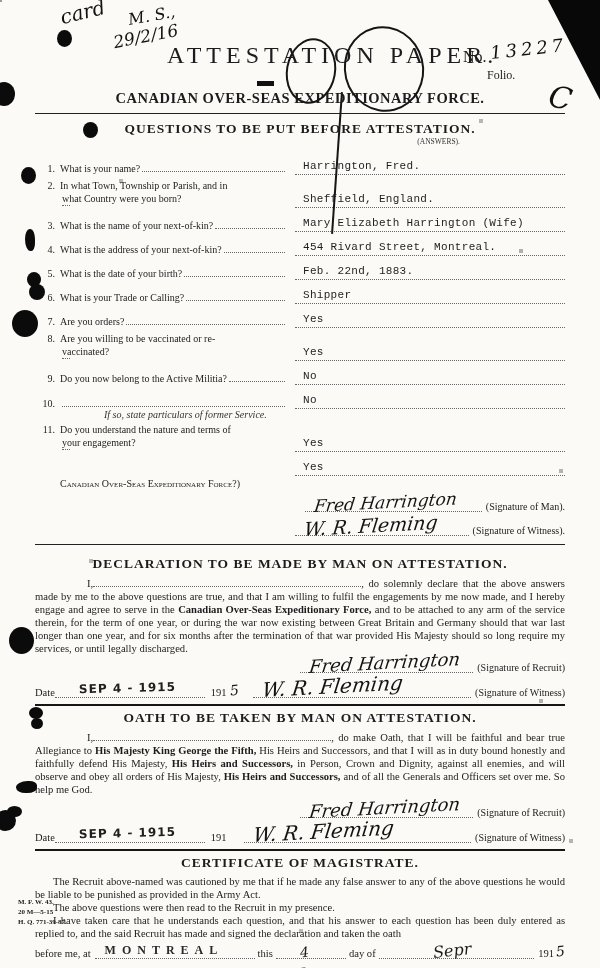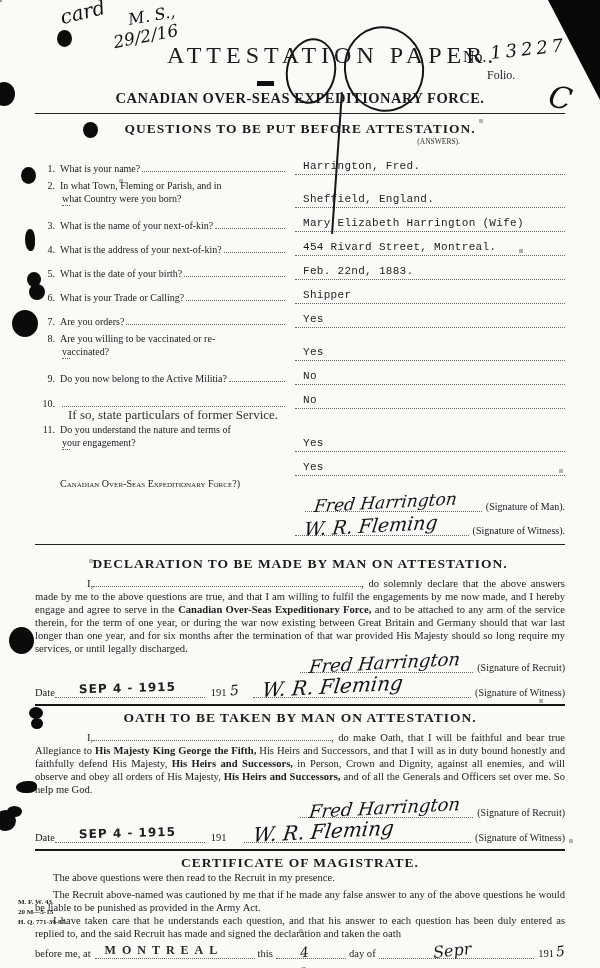--- a/index.html
+++ b/index.html
@@ -49,21 +49,21 @@
   .q-list{ margin-top:9px; }
   .q-row{ display:flex; align-items:flex-end; margin-bottom:4px; }
   .q-cell{ flex:0 0 252px; font-size:10px; line-height:13px; }
   .q-line{ display:flex; align-items:baseline; }
   .q-num{ flex:0 0 20px; text-align:right; padding-right:5px; }
   .q-text{ white-space:nowrap; }
   .indent2{ margin-left:25px;flex-direction:column; }
   .leader{ flex:1; border-bottom:1.2px dotted #666; margin:0 2px 2px 2px; min-width:8px; }
   .a-cell{ flex:1; border-bottom:1.2px dotted #666; margin-left:8px; padding:0 2px 1px 8px; position:relative; }
   .answer{ font-family:"Liberation Mono", monospace; font-size:11px; color:#1e1e1e; letter-spacing:0.3px; }
-  .q-sub{ font-size:13px; color:#333; margin-left:33px; line-height:9px; }
+  .q-sub{ font-size:10px; color:#333; margin-left:69px; line-height:9px;font-style:italic; }
   .sc{ font-variant:small-caps; }
 
   
   .sig-row{ display:flex; align-items:flex-end; }
   .sig-line{ flex:1; border-bottom:1.2px dotted #666; position:relative; height:17px; }
   .sig-label{ flex:0 0 auto; font-size:10px; padding-left:4px; white-space:nowrap; }
   .date-row{ display:flex; align-items:flex-end; }
   .date-label{ font-size:10.5px; }
   .date-fill{ flex:0 0 150px; border-bottom:1.2px dotted #666; position:relative; height:15px; }
   .date-fill .stamp{ position:absolute; left:24px; bottom:2px; }
@@ -137,21 +137,21 @@
             </div>
           </div>
         <div class="a-cell">
           <span class="answer">Harrington, Fred.</span></div>
       </div>
 
       <div class="q-row">
         <div class="q-cell">
           <div class="q-line">
             <span class="q-num">2.</span>
-            <span class="q-text">In what Town, Fleming or Parish, and in</span>
+            <span class="q-text">In what Town, Township or Parish, and in</span>
             </div>
           <div class="q-line indent2">
             <span class="q-text">what Country were you born?</span>
             <span class="leader"></span>
             </div>
           </div>
         <div class="a-cell">
           <span class="answer">Sheffield, England.</span></div>
       </div>
 
@@ -336,22 +336,22 @@
       <span class="year">191</span>
       <div class="sig-line" style="margin-left:14px;">
         <span class="sig" style="font-size:20px;">W. R. Fleming</span>
         </div>
       <span class="sig-label">(Signature of Witness)</span>
     </div>
 
     <hr class="rule-thick" style="margin-top:6px;">
 
     <div class="sec-heading" style="margin-top:4px;">CERTIFICATE OF MAGISTRATE.</div>
+    <p class="mag-para" style="margin-top:4px;">The Recruit above-named was cautioned by me that if he made any false answer to any of the above questions he would be liable to be punished as provided in the Army Act.</p>
     <p class="mag-para">The above questions were then read to the Recruit in my presence.</p>
-    <p class="mag-para" style="margin-top:4px;">The Recruit above-named was cautioned by me that if he made any false answer to any of the above questions he would be liable to be punished as provided in the Army Act.</p>
     <p class="mag-para">I have taken care that he understands each question, and that his answer to each question has been duly entered as replied to, and the said Recruit has made and signed the declaration and taken the oath</p>
 
     <div class="before-row">
       <span>before me, at</span>
       <div class="fill" style="flex:0 0 160px;margin-left:4px;">
         <span class="place-stamp">MONTREAL</span>
         </div>
       <span style="padding:0 3px;">this</span>
       <div class="fill" style="flex:0 0 70px;">
         <span class="hw-sm">4</span>

